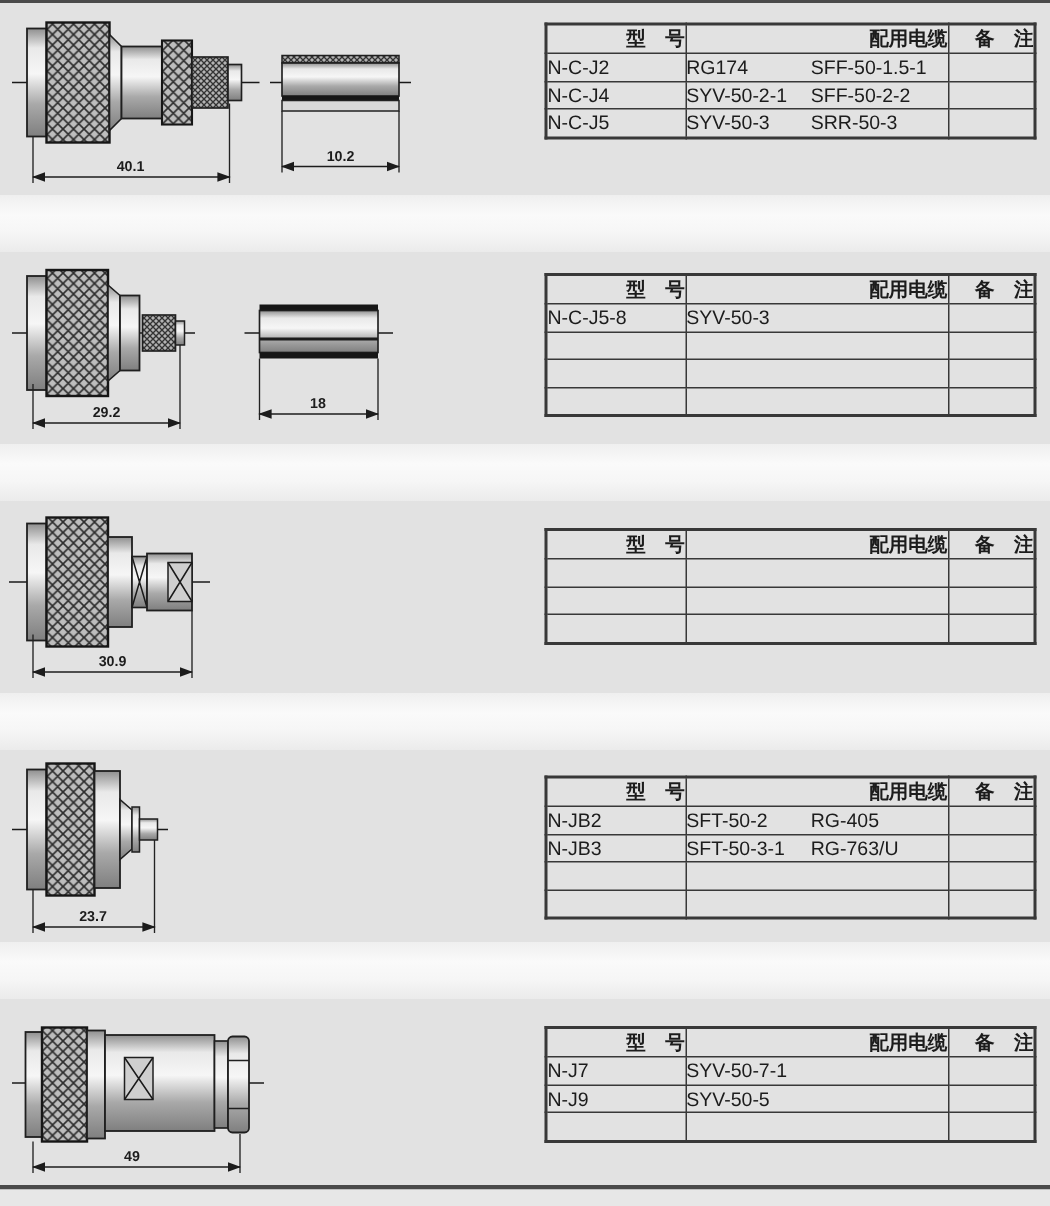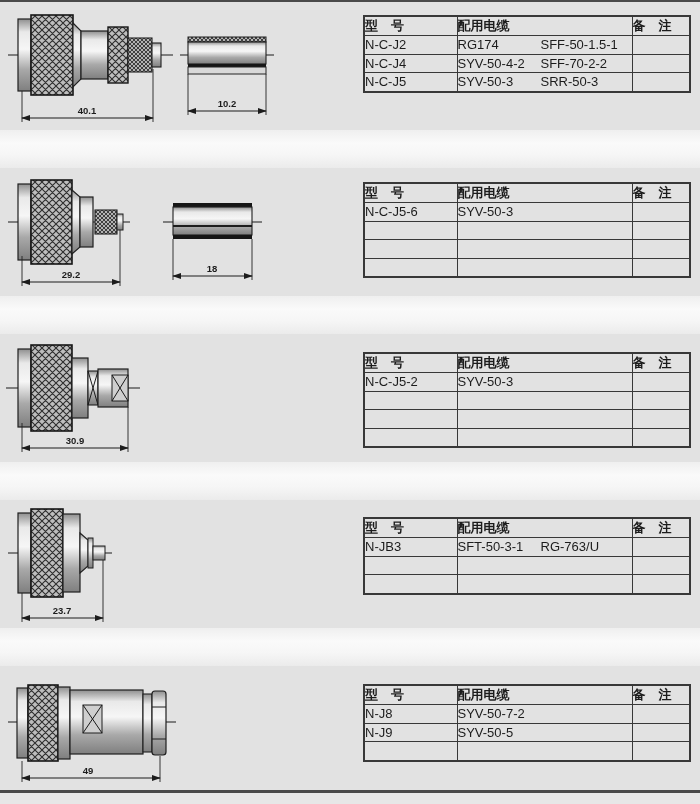--- a/index.html
+++ b/index.html
@@ -10,21 +10,21 @@
   .tail{height:11px;background:#e7e7e7;}
   .band{position:relative;width:700px;background:#e2e2e2;}
   .b128{height:128px;}
   .b124{height:124px;}
   .gap{height:38px;background:linear-gradient(180deg,#efefef 0%,#fafafa 35%,#f6f6f6 65%,#ebebeb 100%);}
   .drawing{position:absolute;left:0;top:0;}
   svg text.dim{font-family:"Liberation Sans",sans-serif;font-size:9.5px;font-weight:600;fill:#1c1c1c;text-anchor:middle;}
   table.spec{position:absolute;left:363px;width:326px;border-collapse:collapse;table-layout:fixed;background:transparent;}
   table.spec{border:2px solid #383838;}
   table.spec th,table.spec td{border:1.5px solid #383838;height:17.5px;padding:0;font-size:13px;color:#1c1c1c;overflow:hidden;white-space:nowrap;}
-  table.spec th{font-weight:600;text-align:left;}
+  table.spec th{font-weight:600;text-align:right;}
   td.model{}
   td.cable{text-align:left;padding-left:10px;}
   td.rem{}
   .c1{display:inline-block;min-width:83px;}
   .c2{display:inline-block;text-align:right;}
 </style>
 </head>
 <body>
 
 <svg width="0" height="0" style="position:absolute" aria-hidden="true">
@@ -97,21 +97,21 @@
         <th>配用电缆</th>
         <th>备　注</th>
       </tr>
       <tr>
         <td class="model">N-C-J2</td>
         <td class="cable"><span class="c1">RG174</span><span class="c2">SFF-50-1.5-1</span></td>
         <td class="rem"></td>
       </tr>
       <tr>
         <td class="model">N-C-J4</td>
-        <td class="cable"><span class="c1">SYV-50-4-2</span><span class="c2">SFF-70-2-2</span></td>
+        <td class="cable"><span class="c1">SYV-50-2-1</span><span class="c2">SFF-50-2-2</span></td>
         <td class="rem"></td>
       </tr>
       <tr>
         <td class="model">N-C-J5</td>
         <td class="cable"><span class="c1">SYV-50-3</span><span class="c2">SRR-50-3</span></td>
         <td class="rem"></td>
       </tr>
     </tbody>
       </table>
   </section>
@@ -155,21 +155,21 @@
           <col style="width:175px">
           <col style="width:58px">
         </colgroup>
       <tbody>
           <tr>
         <th>型　号</th>
         <th>配用电缆</th>
         <th>备　注</th>
       </tr>
       <tr>
-        <td class="model">N-C-J5-6</td>
+        <td class="model">N-C-J5-8</td>
         <td class="cable"><span class="c1">SYV-50-3</span><span class="c2"></span></td>
         <td class="rem"></td>
       </tr>
       <tr>
         <td class="model"></td>
         <td class="cable"><span class="c1"></span></td>
         <td class="rem"></td>
       </tr>
       <tr>
         <td class="model"></td>
@@ -213,25 +213,20 @@
           <col style="width:175px">
           <col style="width:58px">
         </colgroup>
       <tbody>
           <tr>
         <th>型　号</th>
         <th>配用电缆</th>
         <th>备　注</th>
       </tr>
       <tr>
-        <td class="model">N-C-J5-2</td>
-        <td class="cable"><span class="c1">SYV-50-3</span><span class="c2"></span></td>
-        <td class="rem"></td>
-      </tr>
-      <tr>
         <td class="model"></td>
         <td class="cable"><span class="c1"></span></td>
         <td class="rem"></td>
       </tr>
       <tr>
         <td class="model"></td>
         <td class="cable"><span class="c1"></span></td>
         <td class="rem"></td>
       </tr>
       <tr>
@@ -267,20 +262,25 @@
       <colgroup>
           <col style="width:93px">
           <col style="width:175px">
           <col style="width:58px">
         </colgroup>
       <tbody>
           <tr>
         <th>型　号</th>
         <th>配用电缆</th>
         <th>备　注</th>
+      </tr>
+      <tr>
+        <td class="model">N-JB2</td>
+        <td class="cable"><span class="c1">SFT-50-2</span><span class="c2">RG-405</span></td>
+        <td class="rem"></td>
       </tr>
       <tr>
         <td class="model">N-JB3</td>
         <td class="cable"><span class="c1">SFT-50-3-1</span><span class="c2">RG-763/U</span></td>
         <td class="rem"></td>
       </tr>
       <tr>
         <td class="model"></td>
         <td class="cable"><span class="c1"></span></td>
         <td class="rem"></td>
@@ -324,22 +324,22 @@
           <col style="width:175px">
           <col style="width:58px">
         </colgroup>
       <tbody>
           <tr>
         <th>型　号</th>
         <th>配用电缆</th>
         <th>备　注</th>
       </tr>
       <tr>
-        <td class="model">N-J8</td>
-        <td class="cable"><span class="c1">SYV-50-7-2</span></td>
+        <td class="model">N-J7</td>
+        <td class="cable"><span class="c1">SYV-50-7-1</span></td>
         <td class="rem"></td>
       </tr>
       <tr>
         <td class="model">N-J9</td>
         <td class="cable"><span class="c1">SYV-50-5</span></td>
         <td class="rem"></td>
       </tr>
       <tr>
         <td class="model"></td>
         <td class="cable"><span class="c1"></span></td>

